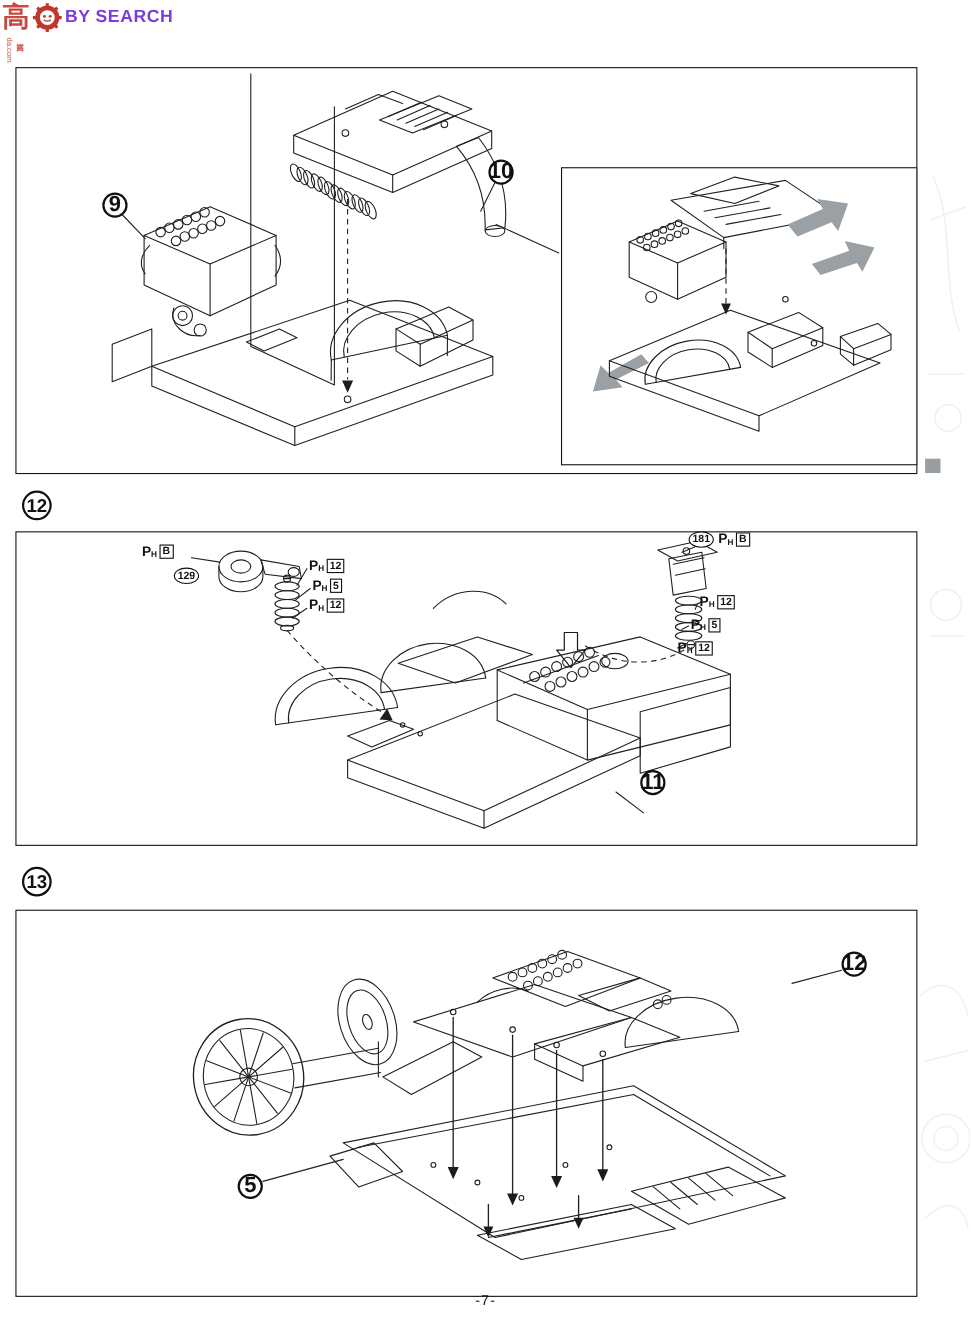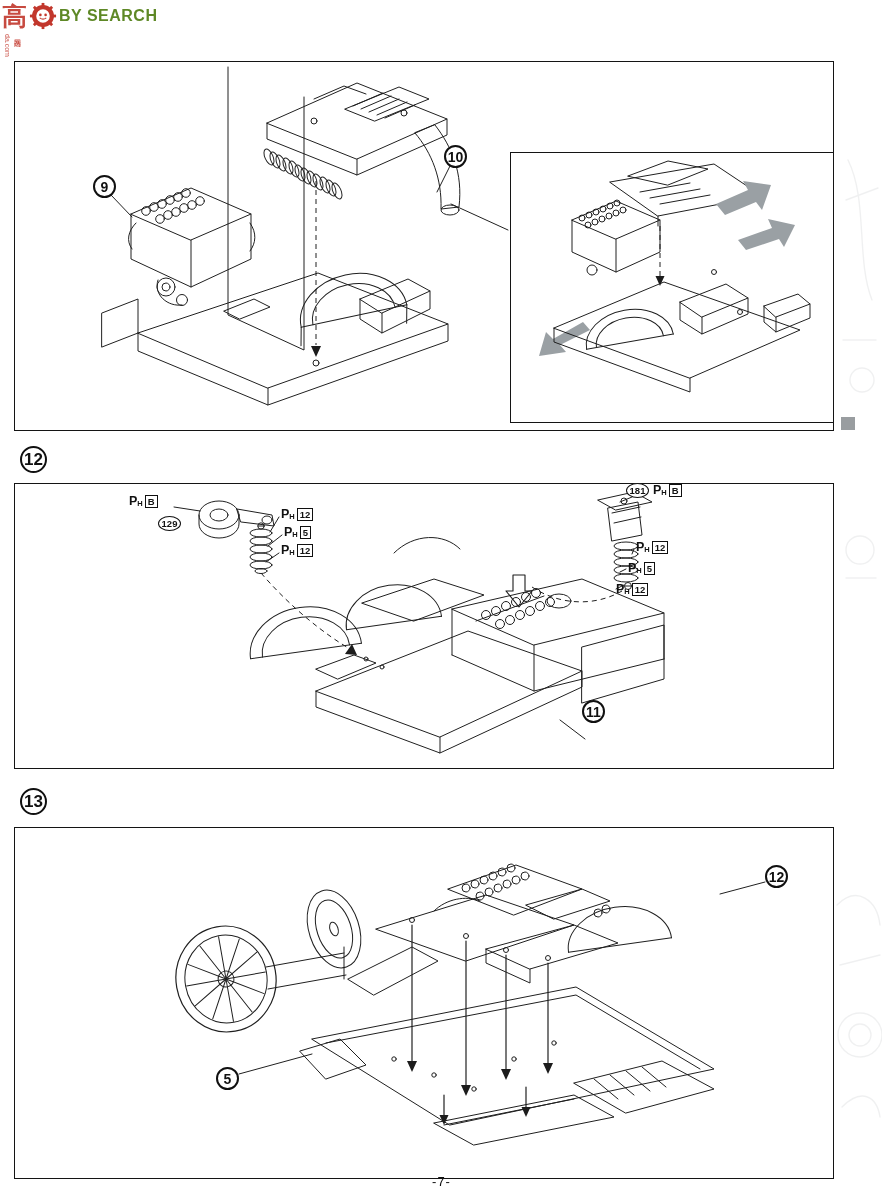--- a/index.html
+++ b/index.html
@@ -1,32 +1,32 @@
 <!DOCTYPE html>
 <html><head>
 <meta charset="utf-8">
 <style>
   *{box-sizing:border-box}
   html,body{margin:0;padding:0;background:#888}
   body{display:flex;justify-content:center}
   .page{position:relative;width:883px;height:1200px;background:#fff;font-family:"Liberation Sans",sans-serif;color:#111;overflow:hidden}
   .frame{position:absolute;border:1.6px solid #141414;background:#fff;z-index:1}
   .dsvg{position:absolute;z-index:2}
-  .badge{position:absolute;width:23px;height:23px;border:2px solid #101010;border-radius:50%;background:#fff;display:flex;align-items:center;justify-content:center;font-size:14px;font-weight:700;z-index:5}
+  .badge{position:absolute;width:23px;height:23px;border:2px solid #101010;border-radius:50%;background:#fff;display:flex;align-items:center;justify-content:center;font-size:20px;font-weight:700;z-index:5}
   .badge.big{width:27px;height:27px;font-size:17px;border-width:2.4px}
   .callout{position:absolute;display:flex;align-items:flex-start;white-space:nowrap;z-index:4}
   .sp{font-size:12.5px;font-weight:700;line-height:13px}
   .sh{font-size:7.5px;font-weight:700;margin-top:5px;line-height:7px}
   .sbox{border:1.1px solid #101010;font-size:9.5px;font-weight:700;line-height:11px;padding:0 2px;margin-left:2px;min-width:9px;text-align:center;background:#fff}
   .pcircle{position:absolute;width:23px;height:15px;border:1.3px solid #101010;border-radius:50%;display:flex;align-items:center;justify-content:center;font-size:9.5px;font-weight:700;background:#fff;z-index:4}
   .footer{position:absolute;left:0;right:0;top:1174px;text-align:center;font-size:13px;letter-spacing:1px;z-index:3}
   .wm{position:absolute;left:2px;top:2px;z-index:9}
   .wm-row{display:flex;align-items:center;gap:2px}
   .wm-cjk{font-size:25px;font-weight:700;color:#c2372c;opacity:.9;line-height:1}
-  .wm-brand{font-size:16px;font-weight:700;color:#4d7c0f;opacity:.9;letter-spacing:.5px}
+  .wm-brand{font-size:16px;font-weight:700;color:#6d28d9;opacity:.9;letter-spacing:.5px}
   .wm-side{position:absolute;left:1px;top:32px;writing-mode:vertical-rl;font-size:7px;color:#c2372c;opacity:.85;line-height:1.35}
   .ghost{position:absolute;opacity:.13;z-index:0}
   .gsq{position:absolute;left:841px;top:417px;width:14px;height:13px;background:#8e9296;opacity:.9;z-index:1}
   svg .ink{stroke:#202020;stroke-width:1;fill:none;stroke-linecap:round;stroke-linejoin:round}
   svg .ink2{stroke:#202020;stroke-width:1.2;fill:none;stroke-linecap:round;stroke-linejoin:round}
   svg .dash{stroke:#202020;stroke-width:1;fill:none;stroke-dasharray:5 4}
   svg .blk{fill:#1c1c1c;stroke:none}
   svg .gray{fill:#9aa0a4;stroke:none}
   svg .openarr{fill:#fff;stroke:#1c1c1c;stroke-width:1.1;stroke-linejoin:round}
   svg .gink{stroke:#8e9296;stroke-width:1.4;fill:none;stroke-linecap:round}

